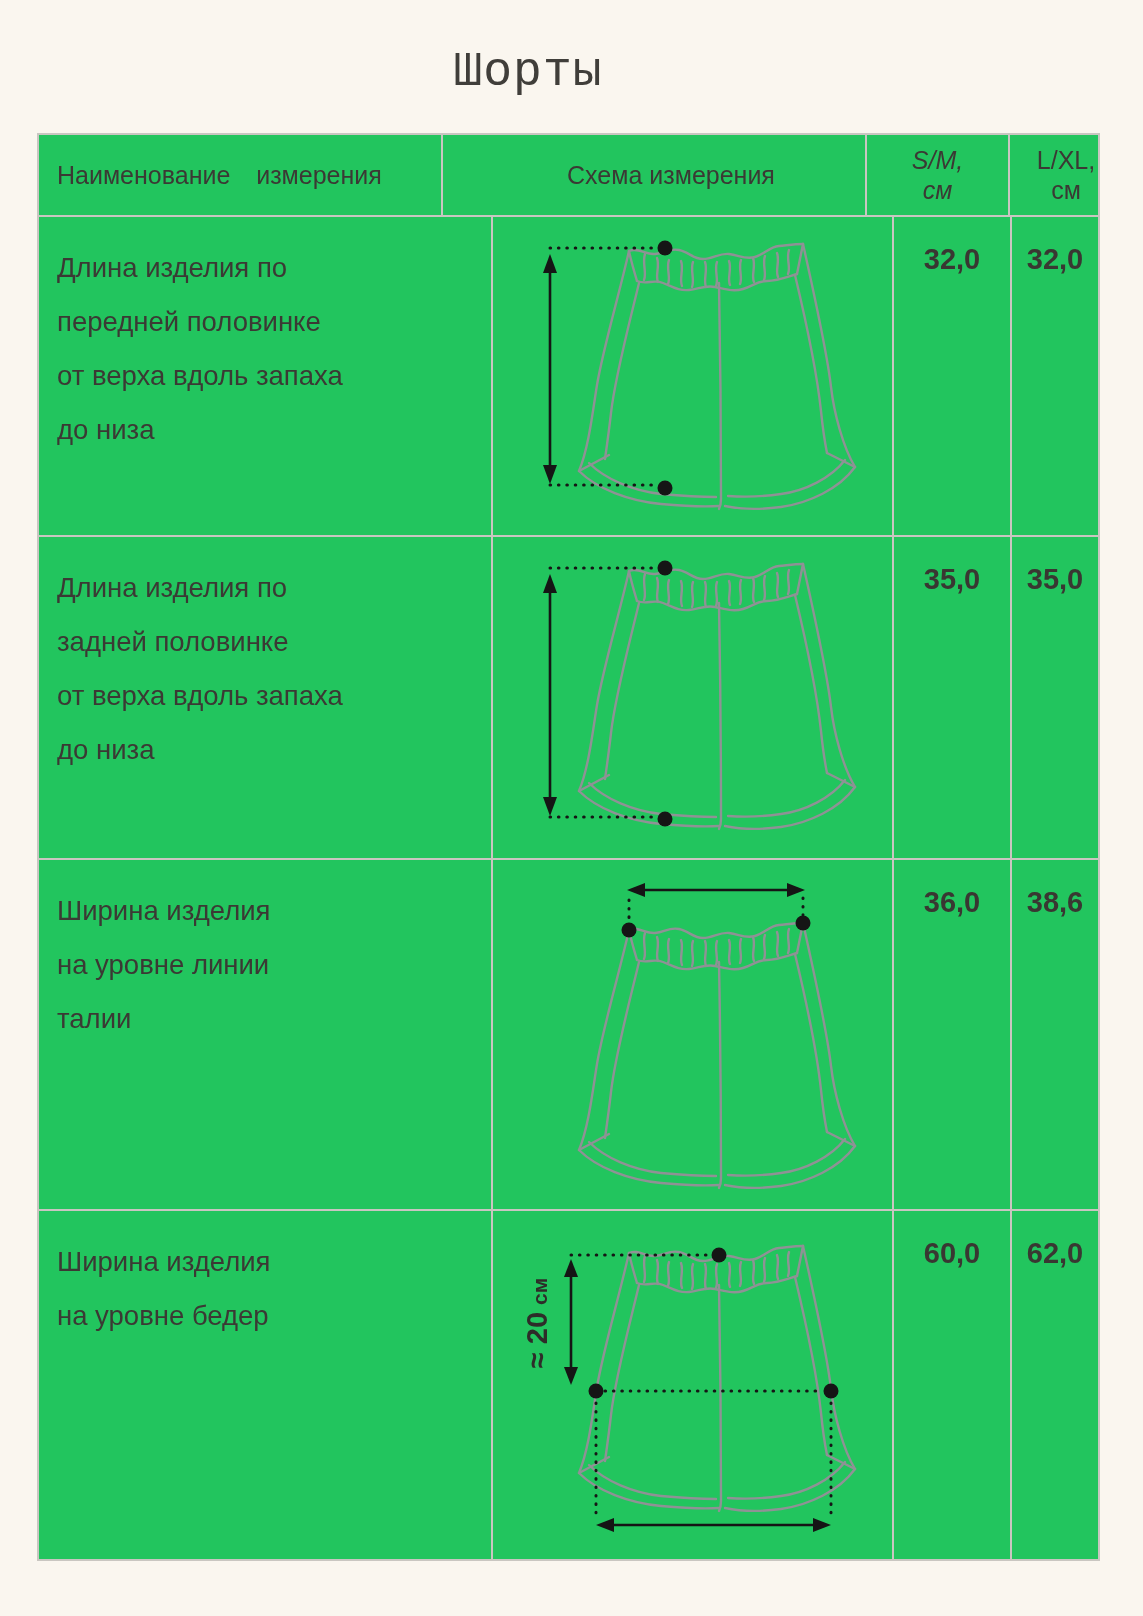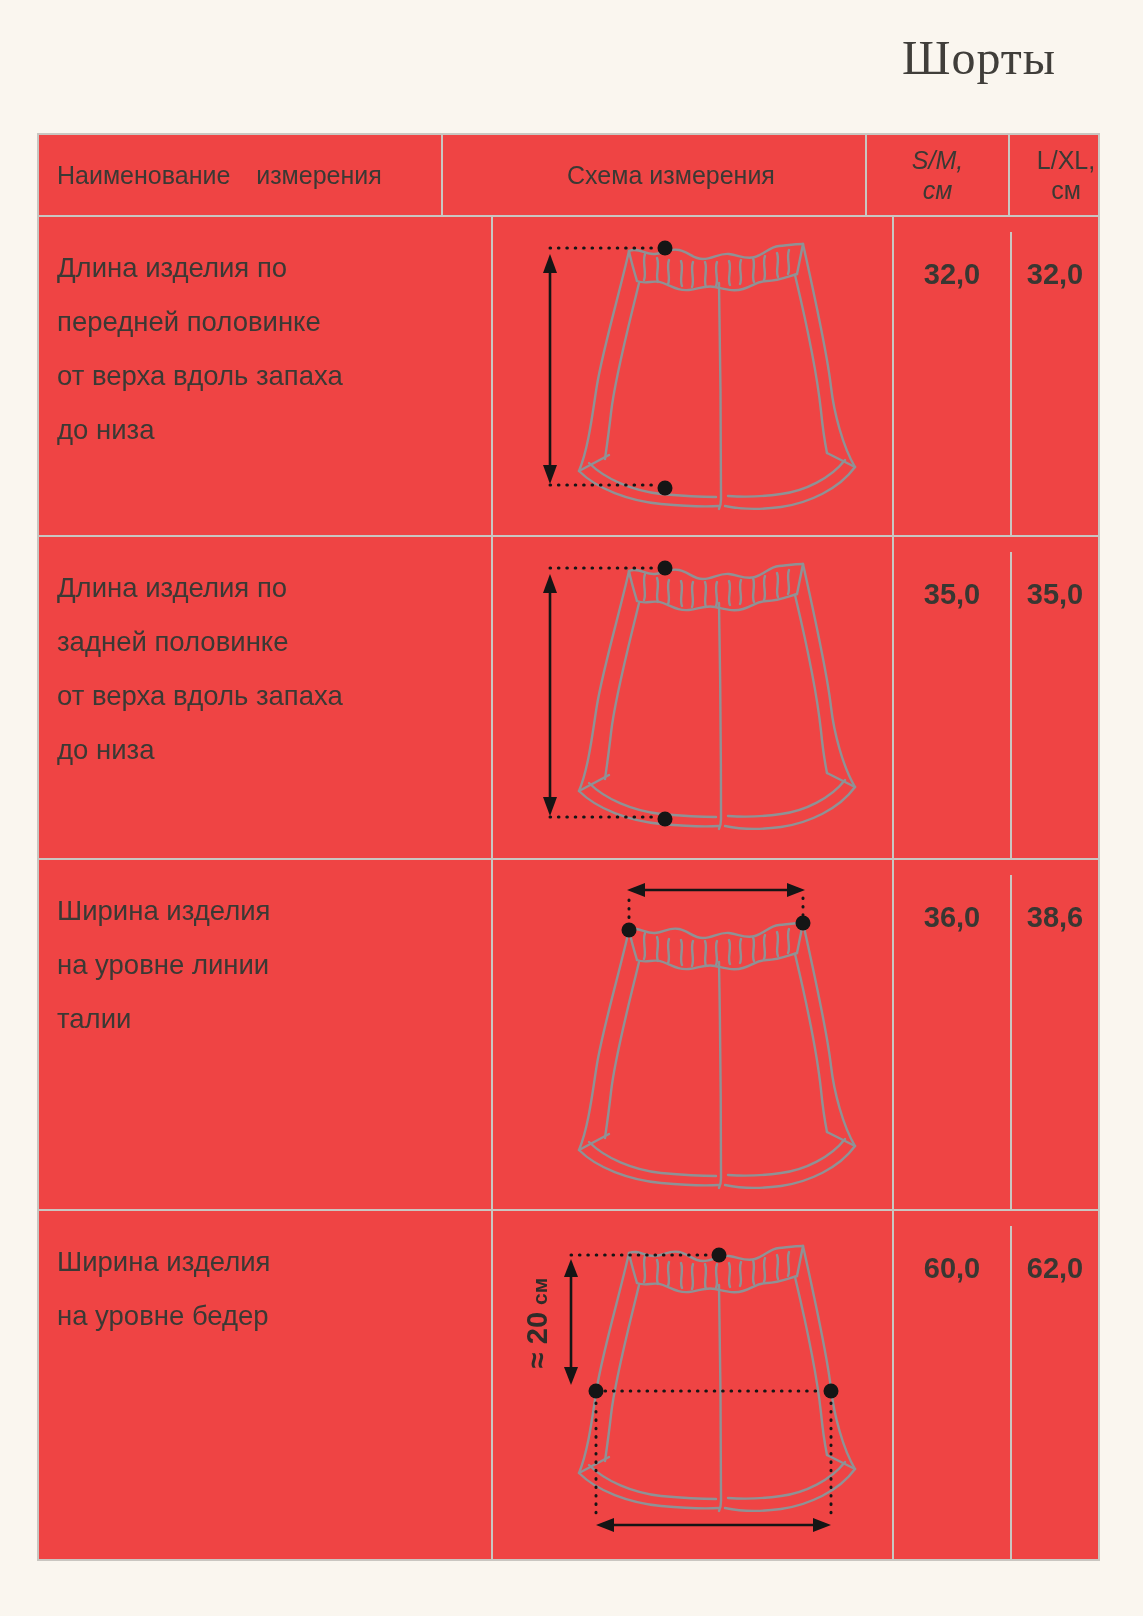--- a/index.html
+++ b/index.html
@@ -5,32 +5,32 @@
   html,body{margin:0;padding:0;}
   body{
     width:1143px;height:1616px;
     background:#FAF6EF;
     font-family:"Liberation Sans","DejaVu Sans",sans-serif;
     color:#3B3934;
     -webkit-font-smoothing:antialiased;
   }
   .page{position:relative;width:1143px;height:1616px;overflow:hidden;}
   .title{
-    width:1056px;margin:0;padding-top:32px;
-    text-align:right;
-    font-family:Liberation Serif, serif;
+    width:1056px;margin:0;padding-top:46px;
+    text-align:center;
+    font-family:Liberation Mono, monospace;
     font-weight:normal;
     font-size:48px;line-height:52px;
     color:#403E3A;letter-spacing:1px;
   }
   .size-table{
     position:absolute;left:37px;top:133px;width:1063px;
     border:2px solid #C9C6C1;
     box-sizing:border-box;
-    background:#ef4444;
+    background:#22c55e;
   }
   .hrow{display:flex;height:80px;border-bottom:2px solid #C9C6C1;}
   .hcell{
     box-sizing:border-box;
     display:flex;align-items:center;justify-content:center;
     font-size:25px;line-height:30px;color:#3B3934;
     border-right:2px solid #C9C6C1;
     text-align:center;
   }
   .hcell.name{width:404px;justify-content:flex-start;padding-left:18px;white-space:pre-wrap;word-spacing:6px;text-align:left;}
@@ -42,21 +42,21 @@
   .cell{box-sizing:border-box;border-right:2px solid #C9C6C1;}
   .cell-label{
     width:454px;
     padding:24px 16px 0 18px;
     font-size:27.5px;line-height:54px;
     white-space:pre-line;color:#3B3934;
   }
   .cell-scheme{width:401px;position:relative;overflow:hidden;}
   .cell-val{
     width:118px;text-align:center;padding-top:26px;
-    font-weight:bold;font-size:29px;color:#393732;margin-top:15px;
+    font-weight:bold;font-size:29px;color:#393732;
   }
   .cell-val.last{flex:1;border-right:none;}
   
   .shorts path{stroke:#8F9295;stroke-width:2.4;fill:none;stroke-linecap:round;stroke-linejoin:round;}
   .mline{stroke:#151515;stroke-width:2.6;fill:none;}
   .dotted{stroke:#151515;stroke-width:3;stroke-dasharray:0.6 7.8;stroke-linecap:round;fill:none;}
   .mdot{fill:#151515;}
   .tri{fill:#151515;stroke:none;}
   .annot-text{fill:#2E2C29;font-weight:bold;font-family:"Liberation Sans","DejaVu Sans",sans-serif;}
 </style>

